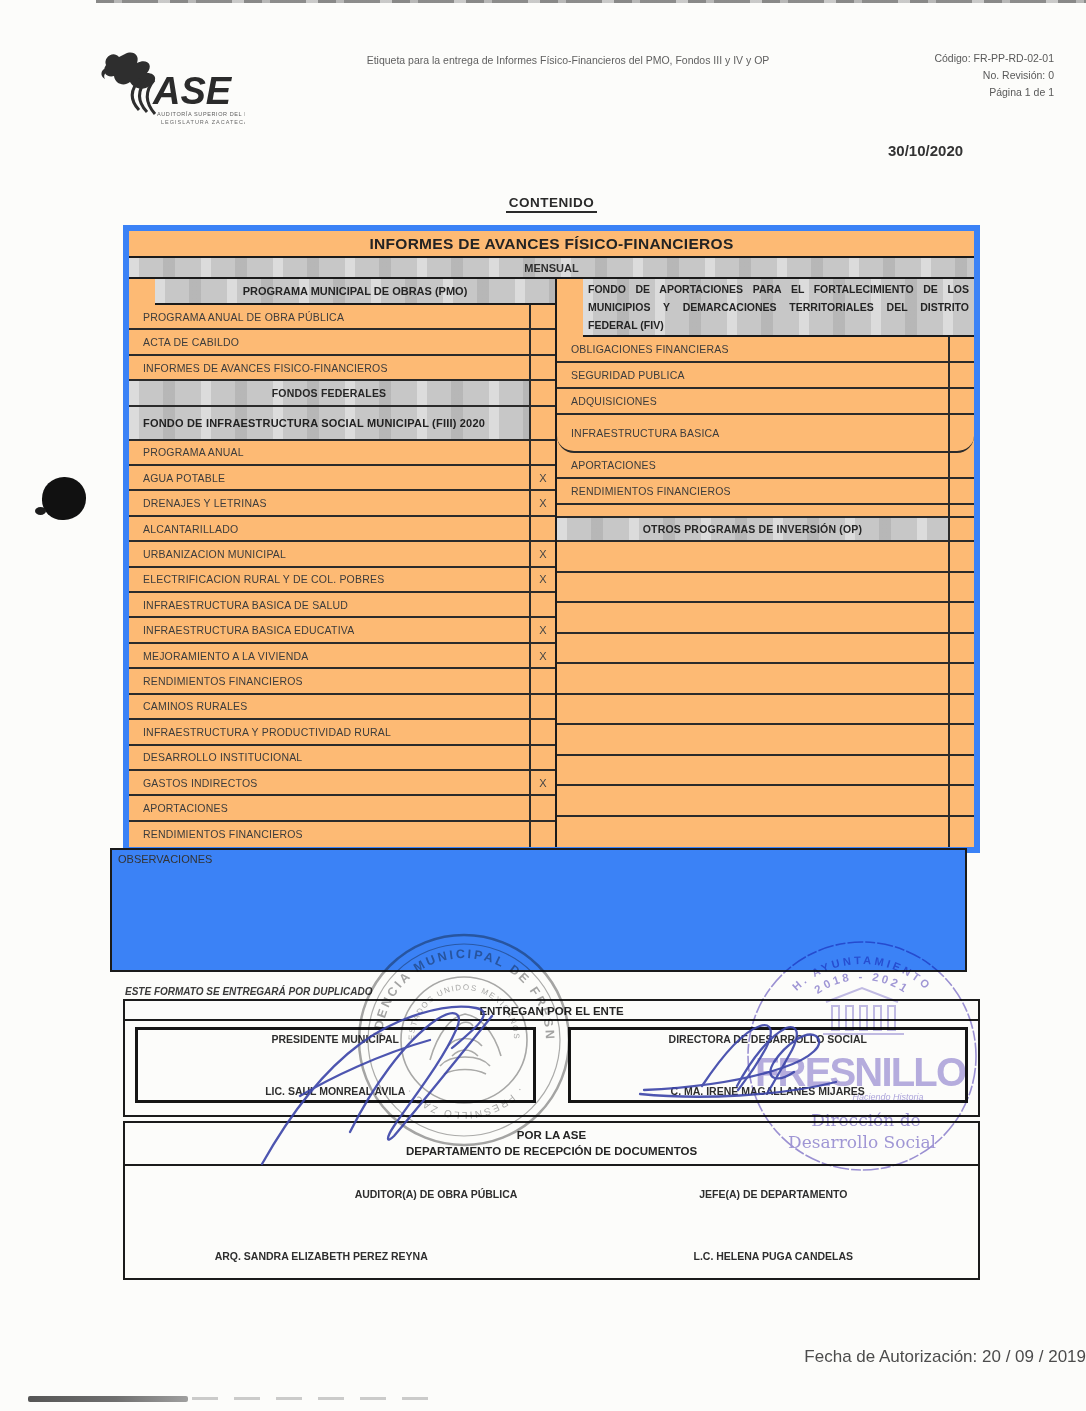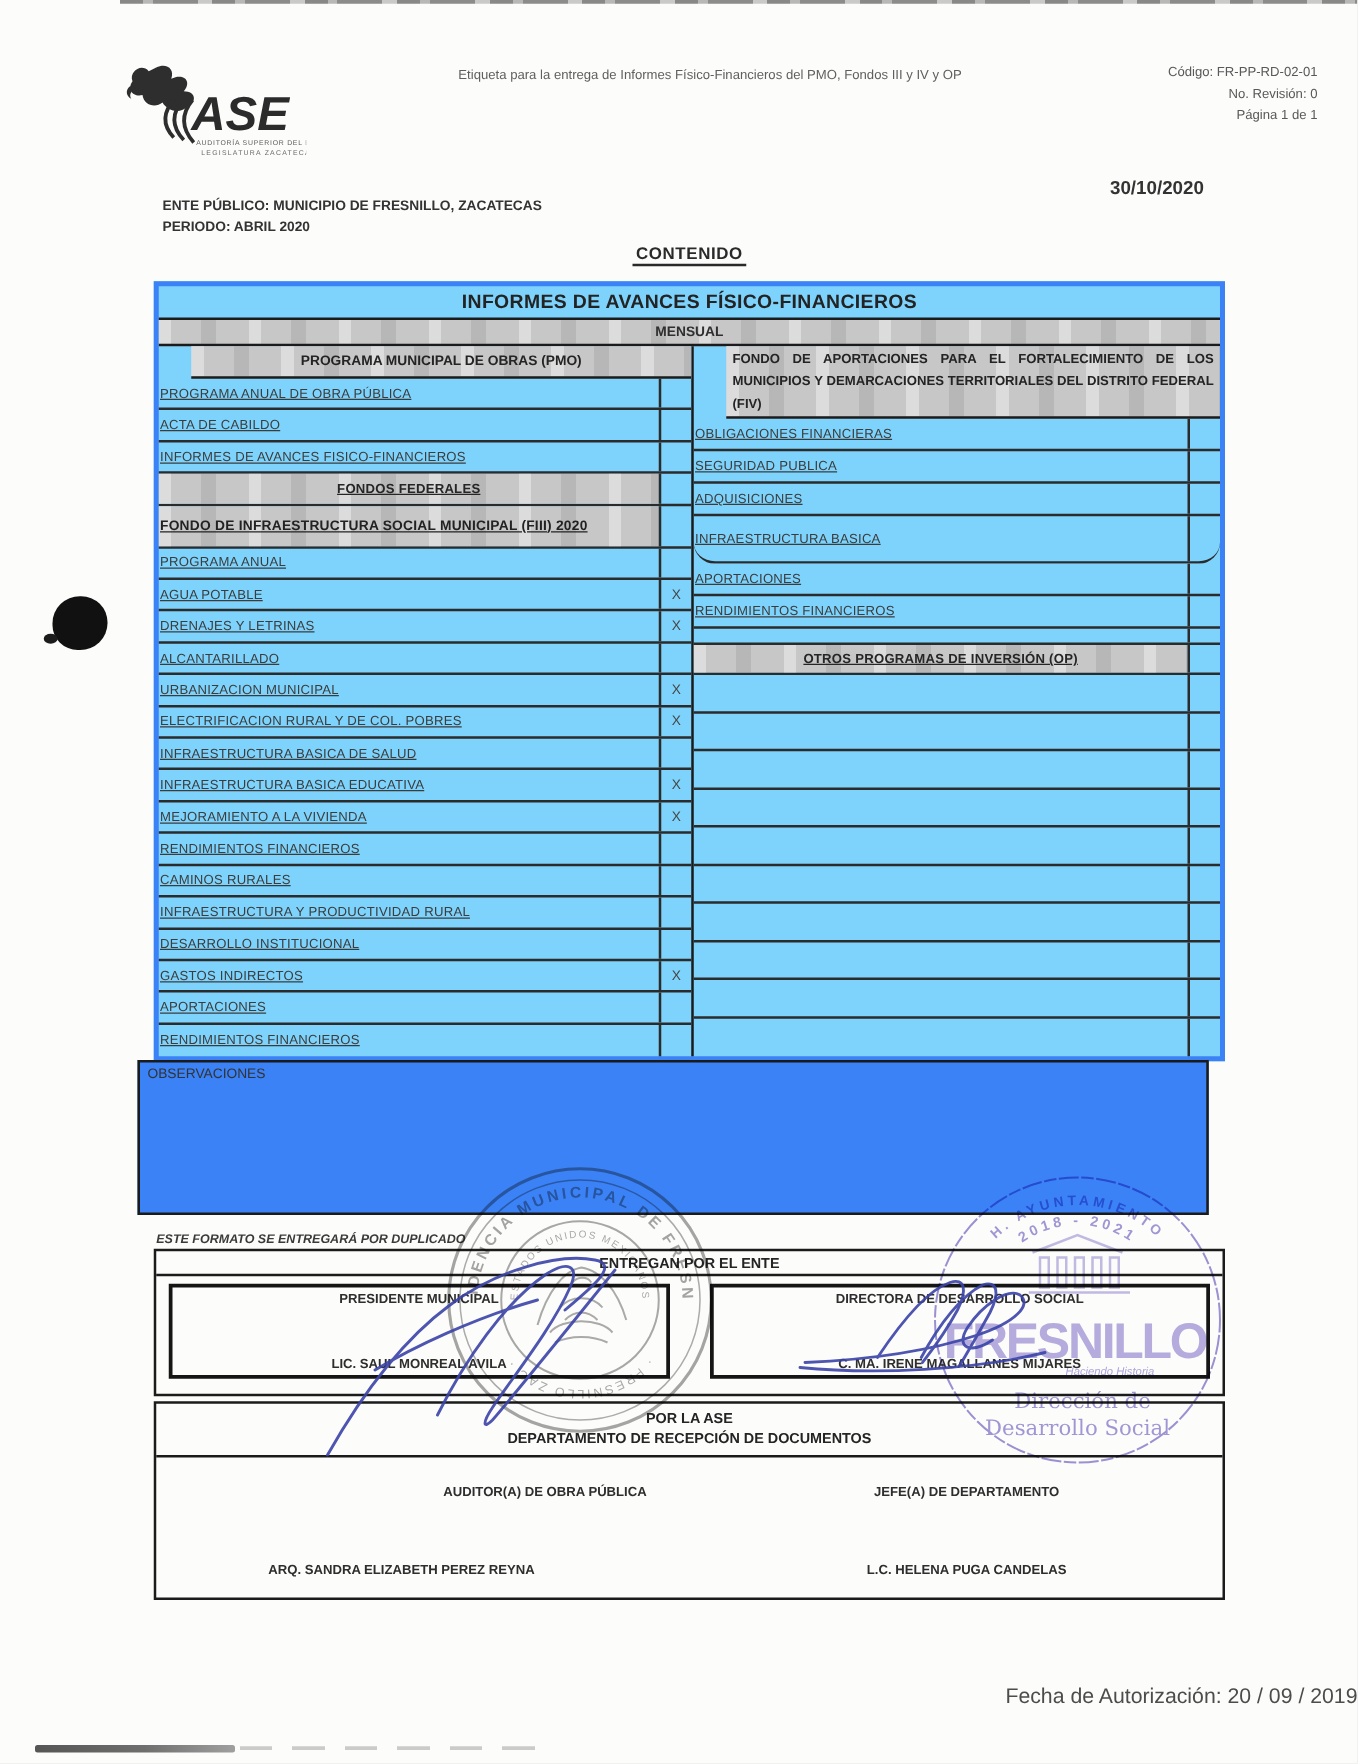--- a/index.html
+++ b/index.html
@@ -21,40 +21,40 @@
   .h-title { position:absolute; left:318px; top:54px; width:500px; font-size:10.5px; color:#5f5f5f; text-align:center; }
   .h-meta  { position:absolute; left:796px; top:50px; width:258px; text-align:right; font-size:10.5px; color:#595959; line-height:17px; }
   .info    { position:absolute; left:130px; top:157px; font-size:11px; font-weight:700; color:#333; line-height:17px; }
   .info-date { position:absolute; left:888px; top:142px; font-size:15px; font-weight:700; color:#333; }
   .contenido { position:absolute; left:123px; top:195px; width:857px; text-align:center; font-size:13.5px; font-weight:700; letter-spacing:.5px; color:#2a2a2a; }
   .contenido span { border-bottom:2px solid #2a2a2a; padding:0 3px 1px;text-align:center; }
 
   
   .gray { background-color:#c7c7c7;
     background-image:repeating-linear-gradient(90deg, rgba(255,255,255,.38) 0 10px, rgba(255,255,255,0) 10px 34px, rgba(110,110,110,.18) 34px 46px, rgba(255,255,255,0) 46px 72px); }
-  .table { position:absolute; left:123px; top:225px; width:857px; border:4px solid #3b82f6; background:#7dd3fc; }
+  .table { position:absolute; left:123px; top:225px; width:857px; border:6px solid #3b82f6; background:#fdba74; }
   .t-title { height:27px; border-bottom:2px solid #1b1b1b; display:flex; align-items:center; justify-content:center;
     font-size:15.5px; font-weight:700; letter-spacing:.3px; color:#232323; }
   .t-sub { height:21px; border-bottom:2px solid #1b1b1b; display:flex; align-items:center; justify-content:center; font-size:11px; font-weight:700; }
   .cols { display:flex; height:568px; }
   .col { display:flex; flex-direction:column; min-width:0; }
   .col-left { width:428px; border-right:2px solid #1b1b1b; }
   .col-right { flex:1; }
   .col-header { flex:0 0 26px; border-bottom:2px solid #1b1b1b; font-weight:700; font-size:11px;
     display:flex; align-items:center; justify-content:center; color:#242424;margin-left:26px; }
   .col-header.fiv { flex:0 0 58px; display:block; font-size:10.5px; line-height:18px; padding:1px 5px; text-align:justify; }
   .trow { display:flex; border-bottom:2px solid #2b2b2b; flex:1 1 24px; min-height:0; }
   .trow:last-child { border-bottom:none; }
   .col-right .trow { flex:0 0 26px; }
   .col-right .trow.grow { flex:1 1 28px; }
   .col-right .trow.tall { flex:0 0 38px;border-radius:17px; }
   .col-right .trow.gap { flex:0 0 13px; }
   .col-right .trow.section-center { flex:0 0 24px; }
   .col-left .trow.section-left { flex:0 0 34px; }
-  .lbl { flex:1; display:flex; align-items:center; padding:0 1px; font-size:10.5px; color:#3c3c3c; letter-spacing:.2px; min-width:0;text-decoration:underline; }
+  .lbl { flex:1; display:flex; align-items:center; padding:0 14px; font-size:10.5px; color:#3c3c3c; letter-spacing:.2px; min-width:0; }
   .chk { width:26px; border-left:2px solid #2b2b2b; display:flex; align-items:center; justify-content:center; font-size:11px; color:#454545; }
   .section-center .lbl { justify-content:center; font-weight:700; color:#262626; }
   .section-left .lbl { font-weight:700; font-size:11px; color:#222; }
 
   
   .obs { position:absolute; left:110px; top:848px; width:857px; height:124px; border:2px solid #1b1b1b; padding:3px 6px; font-size:11px; color:#333; background:#3b82f6; }
   .dup { position:absolute; left:125px; top:986px; font-size:10px; font-style:italic; font-weight:700; color:#3a3a3a; }
 
   
   .sign { position:absolute; left:123px; top:999px; width:857px; border:2px solid #1b1b1b; background:rgba(253,253,252,.0); }
@@ -103,24 +103,20 @@
     <text x="66" y="76" font-size="5.5" fill="#6a6a6a" letter-spacing="1">LEGISLATURA ZACATECAS</text>
   </svg>
 
   <div class="h-title">Etiqueta para la entrega de Informes Físico-Financieros del PMO, Fondos III y IV y OP</div>
   <div class="h-meta">
     <div>Código: FR-PP-RD-02-01</div>
     <div>No. Revisión: 0</div>
     <div>Página 1 de 1</div>
   </div>
 
-  <div class="info">
-    <div>ENTE PÚBLICO: MUNICIPIO DE FRESNILLO, ZACATECAS</div>
-    <div>PERIODO: ABRIL 2020</div>
-  </div>
   <div class="info-date">30/10/2020</div>
 
   <div class="contenido"><span>CONTENIDO</span></div>
 
   <div class="table">
     <div class="t-title">INFORMES DE AVANCES FÍSICO-FINANCIEROS</div>
     <div class="t-sub gray">MENSUAL</div>
     <div class="cols">
       <div class="col col-left" id="col-left">
         <div class="col-header gray">PROGRAMA MUNICIPAL DE OBRAS (PMO)</div>

